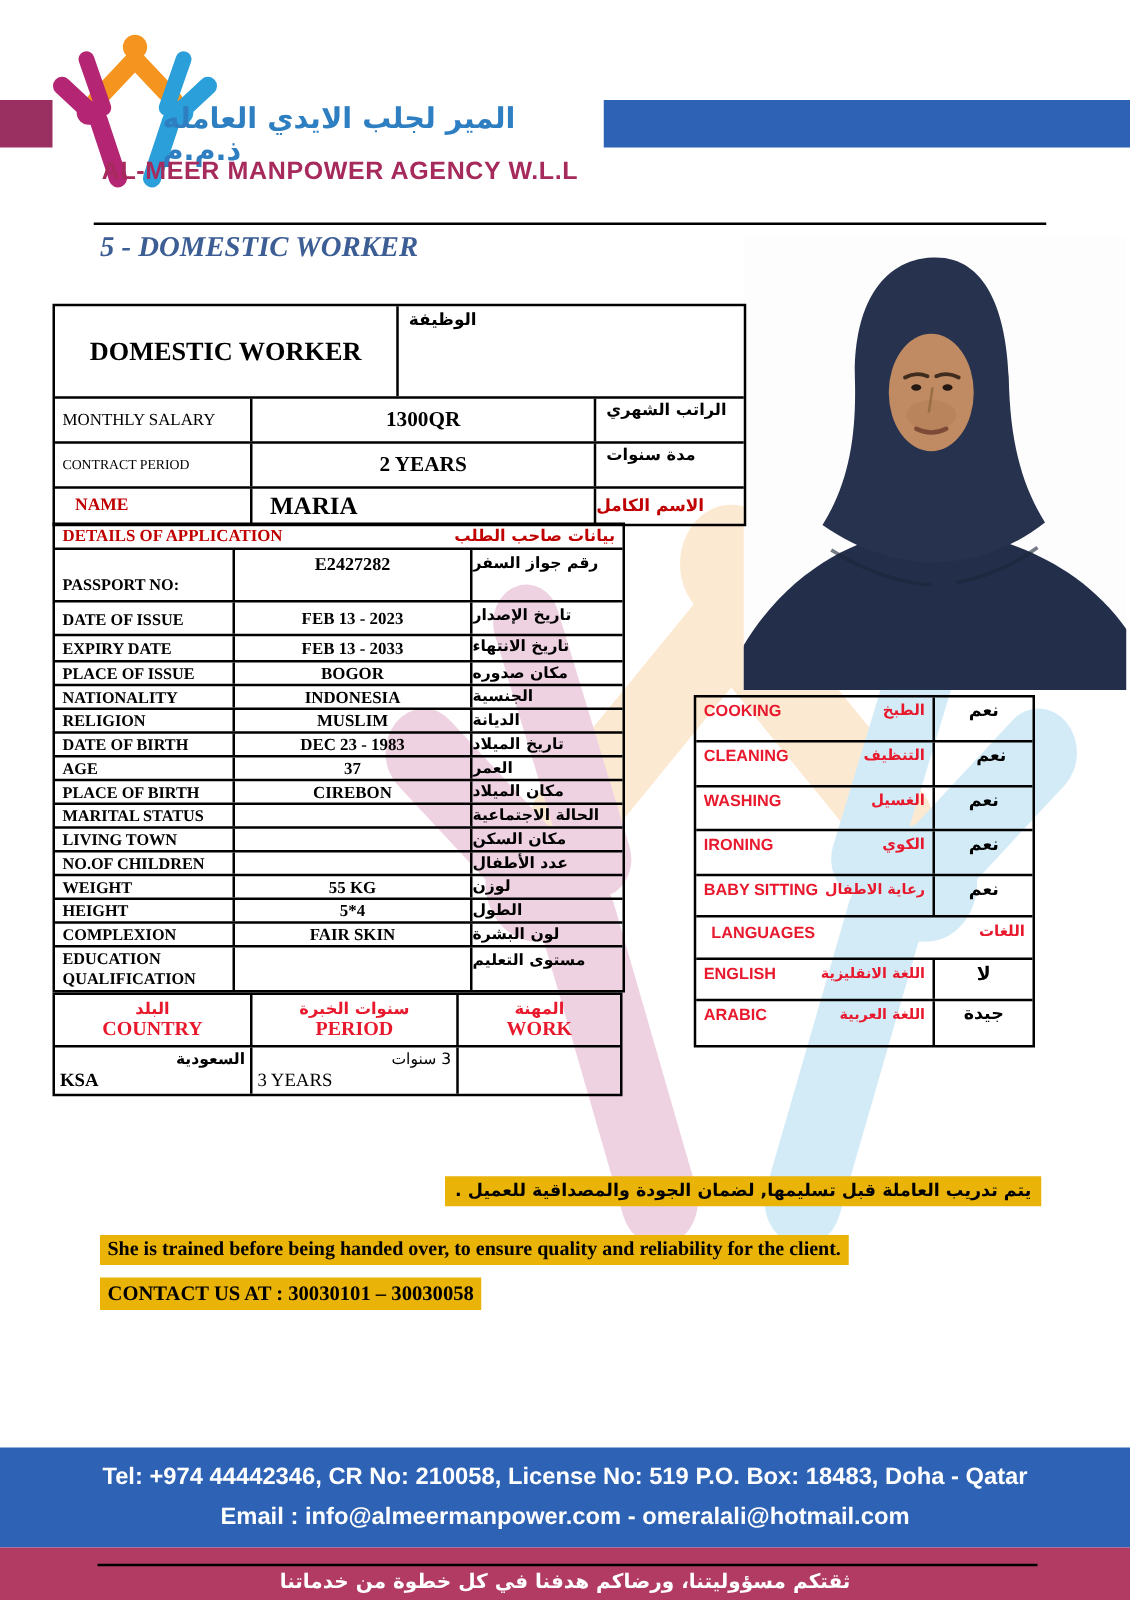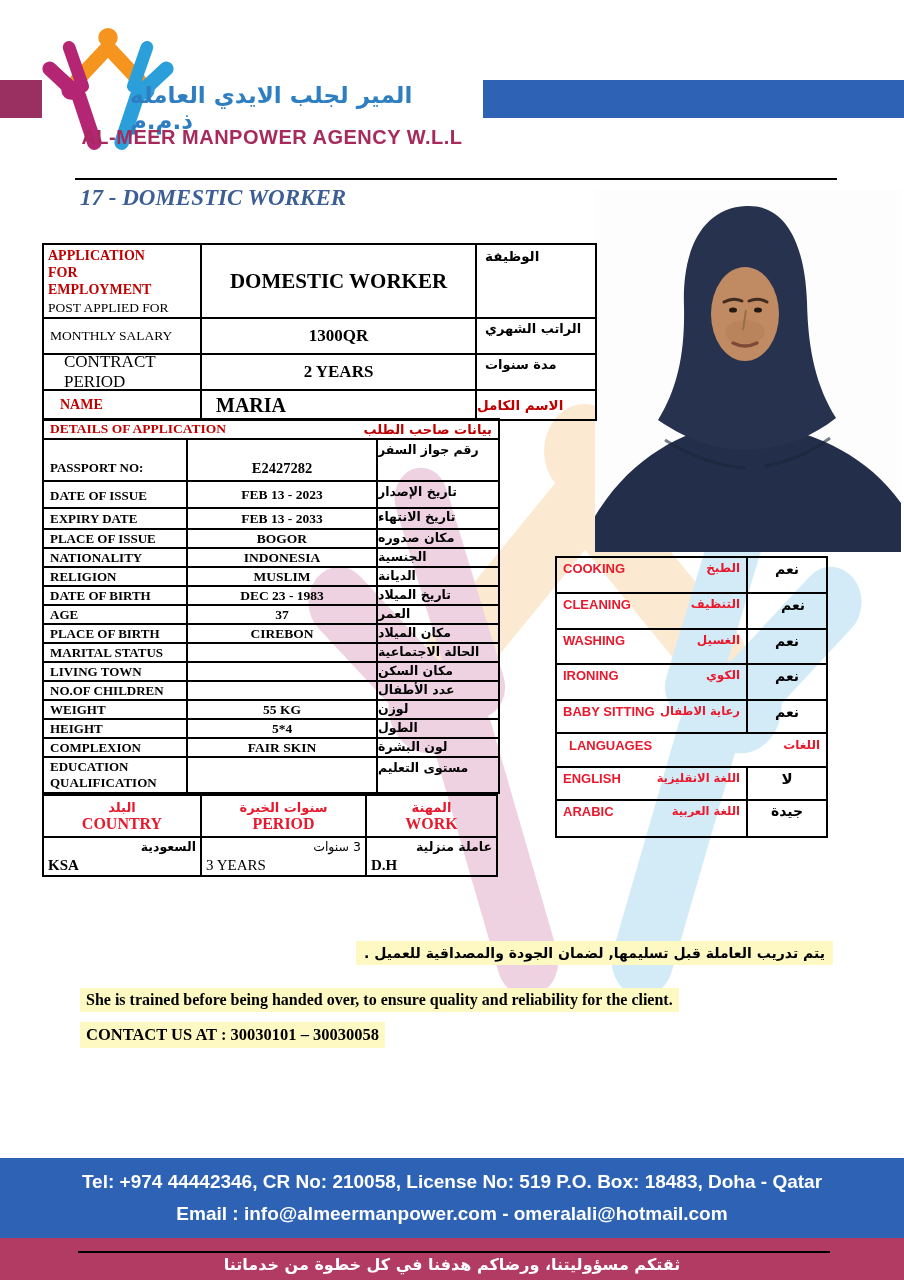--- a/index.html
+++ b/index.html
@@ -32,21 +32,21 @@
   .det .c1{width:144px;} .det .c2{width:190px;} .det .c3{flex:1;}
   
   .exp .c1{width:158px;} .exp .c2{width:165px;} .exp .c3{flex:1;}
   
   .skl .c1{width:191px;} .skl .c2{flex:1;}
 
   .lbl{font-size:13px;font-weight:bold;padding-left:6px;}
   .val{font-size:13.5px;font-weight:bold;}
   .arb{font-size:12.5px;font-weight:bold;padding-right:6px;}
 
-  .hl{background:#fef9c3;color:#000;z-index:4;}
+  .hl{background:#eab308;color:#000;z-index:4;}
 
   .fline{position:absolute;left:0;right:0;text-align:center;color:#fff;font-weight:bold;}
 </style>
 </head>
 <body>
 
 <div class="page">
 
   <svg class="abs" style="left:290px;top:385px;opacity:0.20;z-index:0;" width="590" height="680" viewBox="0 0 144 144" preserveAspectRatio="none">
     <g fill="none" stroke-linecap="round" stroke-linejoin="round">
@@ -74,21 +74,21 @@
       <circle cx="110" cy="68" r="10" fill="#2b9fd9" stroke="none"></circle>
       <path d="M132,46 L102,74 L86,122" stroke="#2b9fd9" stroke-width="15"></path>
       <path d="M112,24 L98,64" stroke="#2b9fd9" stroke-width="13"></path>
     </g>
   </svg>
 
   <div class="abs ar b" style="left:130px;top:82px;width:330px;text-align:left;font-size:23px;color:#2e7fc2;z-index:3;">المير لجلب الايدي العامله ذ.م.م</div>
   <div class="abs sans b" style="left:72px;top:126px;width:400px;text-align:center;font-size:20px;letter-spacing:0.5px;color:#a62a5c;z-index:3;">AL-MEER MANPOWER AGENCY W.L.L</div>
 
   <div class="abs" style="left:75px;top:178px;width:762px;height:2px;background:#000;z-index:3;"></div>
-  <div class="abs serif b" style="left:80px;top:185px;font-size:23px;font-style:italic;color:#3c5e94;z-index:3;">17 - DOMESTIC WORKER</div>
+  <div class="abs serif b" style="left:80px;top:185px;font-size:23px;font-style:italic;color:#3c5e94;z-index:3;">5 - DOMESTIC WORKER</div>
 
   <div class="abs" style="left:595px;top:190px;width:306px;height:362px;background:#fdfdfd;z-index:1;">
     <svg width="306" height="362" viewBox="0 0 306 362">
       <rect x="0" y="0" width="306" height="362" fill="#fdfdfd"></rect>
       <path d="M-5,362 L-5,335 C30,270 85,243 126,235 L176,235 C225,245 278,268 312,322 L312,362 Z" fill="#232e4a"></path>
       <path d="M151,16 C107,18 87,60 89,116 C90,162 83,198 63,230 C95,252 125,260 151,260 C181,260 213,250 241,228 C221,196 213,160 212,112 C210,58 193,14 151,16 Z" fill="#26324e"></path>
       <ellipse cx="150" cy="124" rx="34" ry="47" fill="#c08a62"></ellipse>
       <ellipse cx="150" cy="142" rx="20" ry="12" fill="#aa7750" opacity="0.3"></ellipse>
       <path d="M114,105 Q117,52 150,48 Q183,52 186,105 Q179,68 150,64 Q121,68 114,105 Z" fill="#26324e"></path>
       <path d="M129,112 Q138,107 147,111" stroke="#3f2c1e" stroke-width="3" fill="none" stroke-linecap="round"></path>
@@ -97,52 +97,48 @@
       <ellipse cx="163" cy="120" rx="4" ry="2.6" fill="#241812"></ellipse>
       <path d="M151,120 Q149,134 148,140" stroke="#9a6e45" stroke-width="2" fill="none"></path>
       <path d="M138,153 Q150,159 162,153" stroke="#7d4a38" stroke-width="3.5" fill="none" stroke-linecap="round"></path>
       <path d="M70,250 Q110,275 150,278" stroke="#1b2438" stroke-width="3" fill="none" opacity="0.6"></path>
       <path d="M235,248 Q205,270 170,276" stroke="#1b2438" stroke-width="3" fill="none" opacity="0.6"></path>
     </svg>
   </div>
 
   <div class="tbl app" style="left:42px;top:243px;width:555px;height:178px;">
     <div class="r" style="height:74px;">
-      <div class="c c1" style="padding:2px 4px;line-height:17px;">
-        <span class="red b serif" style="display:block;width:100px;font-size:14px;">APPLICATION FOR EMPLOYMENT</span>
-        <span class="serif" style="font-size:13.5px;">POST APPLIED FOR</span>
-      </div>
       <div class="c c2 ctr serif b" style="font-size:21px;">DOMESTIC WORKER</div>
       <div class="c c3 cl topr ar b" style="padding:3px 8px;font-size:13.5px;">الوظيفة</div>
     </div>
     <div class="r" style="height:36px;">
       <div class="c c1 vc serif" style="padding-left:6px;font-size:13.5px;">MONTHLY SALARY</div>
       <div class="c c2 ctr serif b" style="font-size:17px;">1300QR</div>
       <div class="c c3 cl topr ar b" style="padding:2px 8px;font-size:13px;">الراتب الشهري</div>
     </div>
     <div class="r" style="height:36px;">
-      <div class="c c1 vc serif" style="padding-left:20px;font-size:17px;">CONTRACT PERIOD</div>
+      <div class="c c1 vc serif" style="padding-left:6px;font-size:11px;">CONTRACT PERIOD</div>
       <div class="c c2 ctr serif b" style="font-size:17px;">2 YEARS</div>
       <div class="c c3 cl topr ar b" style="padding:2px 8px;font-size:13px;">مدة سنوات</div>
     </div>
     <div class="r last" style="height:28px;">
       <div class="c c1 vc red b serif" style="padding-left:16px;font-size:14px;">NAME</div>
       <div class="c c2 vc serif b" style="padding-left:14px;font-size:20px;">MARIA</div>
       <div class="c c3 cl vc ar b red" style="justify-content:flex-end;padding-right:8px;font-size:13.5px;">الاسم الكامل</div>
     </div>
   </div>
 
   <div class="tbl det" style="left:42px;top:418px;width:458px;">
     <div class="r" style="height:20px;align-items:center;justify-content:space-between;padding:0 6px;">
       <span class="red b serif" style="font-size:13.5px;">DETAILS OF APPLICATION</span>
       <span class="red b ar" style="font-size:13px;">بيانات صاحب الطلب</span>
     </div>
     <div class="r" style="height:42px;">
       <div class="c c1 vc lbl serif" style="align-items:flex-end;padding-bottom:4px;">PASSPORT NO:</div>
-      <div class="c c2 val serif" style="display:flex;justify-content:center;padding-top:20px;font-size:14.5px;">E2427282</div>
+      <div class="c c2 val serif" style="display:flex;justify-content:center;padding-top:4px;font-size:14.5px;">E2427282</div>
       <div class="c c3 cl topr ar arb" style="padding-top:2px;">رقم جواز السفر</div>
     </div>
     <div class="r" style="height:27px;">
       <div class="c c1 vc lbl serif" style="align-items:flex-end;padding-bottom:3px;">DATE OF ISSUE</div>
       <div class="c c2 ctr val serif">FEB 13 - 2023</div>
       <div class="c c3 cl topr ar arb" style="padding-top:2px;">تاريخ الإصدار</div>
     </div>
     <div class="r" style="height:21px;">
       <div class="c c1 vc lbl serif">EXPIRY DATE</div>
       <div class="c c2 ctr val serif">FEB 13 - 2033</div>
@@ -232,24 +228,20 @@
     </div>
     <div class="r last" style="height:37px;">
       <div class="c c1 dual" style="padding:1px 4px;">
         <span class="ar b" style="align-self:flex-end;font-size:12.5px;">السعودية</span>
         <span class="serif b" style="font-size:15px;">KSA</span>
       </div>
       <div class="c c2 dual" style="padding:1px 4px;">
         <span class="ar" style="align-self:flex-end;font-size:12.5px;">3 سنوات</span>
         <span class="serif" style="font-size:15px;">3 YEARS</span>
       </div>
-      <div class="c c3 cl dual" style="padding:1px 4px;">
-        <span class="ar b" style="align-self:flex-end;font-size:12.5px;">عاملة منزلية</span>
-        <span class="serif b" style="font-size:15px;">D.H</span>
-      </div>
     </div>
   </div>
 
   <div class="tbl skl" style="left:555px;top:556px;width:273px;">
     <div class="r" style="height:36px;">
       <div class="c c1 split" style="padding:3px 6px;">
         <span class="sans b red2" style="font-size:13px;">COOKING</span>
         <span class="ar b red2" style="font-size:12px;">الطبخ</span>
       </div>
       <div class="c c2 cl ar b" style="text-align:center;padding-top:3px;font-size:14px;">نعم</div>

